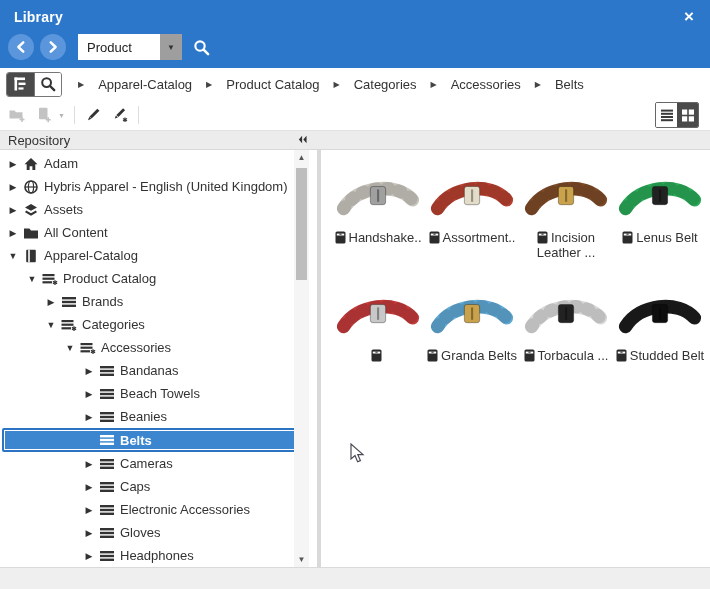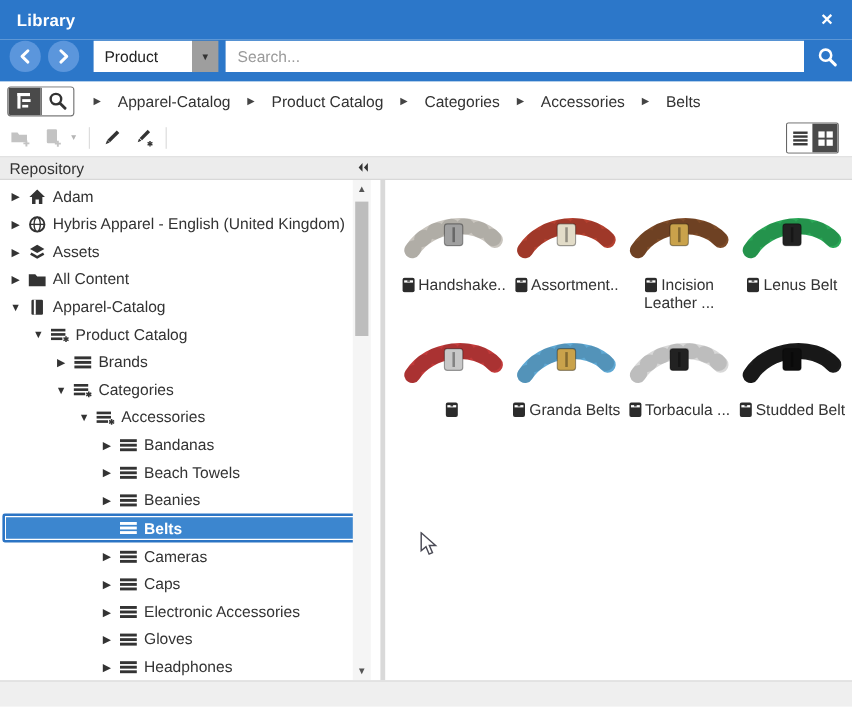--- a/index.html
+++ b/index.html
@@ -80,21 +80,21 @@
   .trow.selected .ticon { color:#fff; }
 
   
   .scrollbar { position:absolute; right:8px; top:0; bottom:0; width:15px; background:#F5F5F5;
                display:flex; flex-direction:column; align-items:center; justify-content:space-between;
                font-size:8px; color:#555; padding:3px 0; }
   .sb-thumb { position:absolute; left:2px; top:18px; width:11px; height:112px; background:#BDBDBD; cursor:pointer; }
 
   
   .content { flex:1; border-left:4px solid #D9D9D9; padding:18px 0 0 10px; display:grid;
-             grid-template-columns:repeat(4, 94px); row-gap:12px; align-content:start; background:#fff; }
+             grid-template-columns:repeat(4, 94px); row-gap:26px; align-content:start; background:#fff; }
   .card { width:94px; text-align:center; cursor:pointer; }
   .pimg { width:86px; height:60px; display:block; margin:0 auto; }
   .pname { font-size:13px; line-height:15px; color:#333; margin-top:2px; }
   .picon { width:11px; height:13px; display:inline-block; vertical-align:-2px; margin-right:3px; }
 
   
   .footer { position:absolute; left:0; right:0; bottom:0; height:22px; background:#EFEFEF;
             border-top:1px solid #DADADA; }
 
   
@@ -233,21 +233,20 @@
       </span>
     <span class="navbtn">
         <svg>
           <use href="#i-arrowr"></use>
         </svg>
       </span>
     <span class="scope">
       <span class="scope-val">Product</span>
       <span class="scope-caret">▼</span>
     </span>
-    <input class="searchbox" type="text" placeholder="Search..." style="">
     <span class="nav-search">
         <svg>
           <use href="#i-mag"></use>
         </svg>
       </span>
   </div>
 
   <div class="crumbrow">
     <span class="toggle2">
       <span class="tgl tgl-tree">

